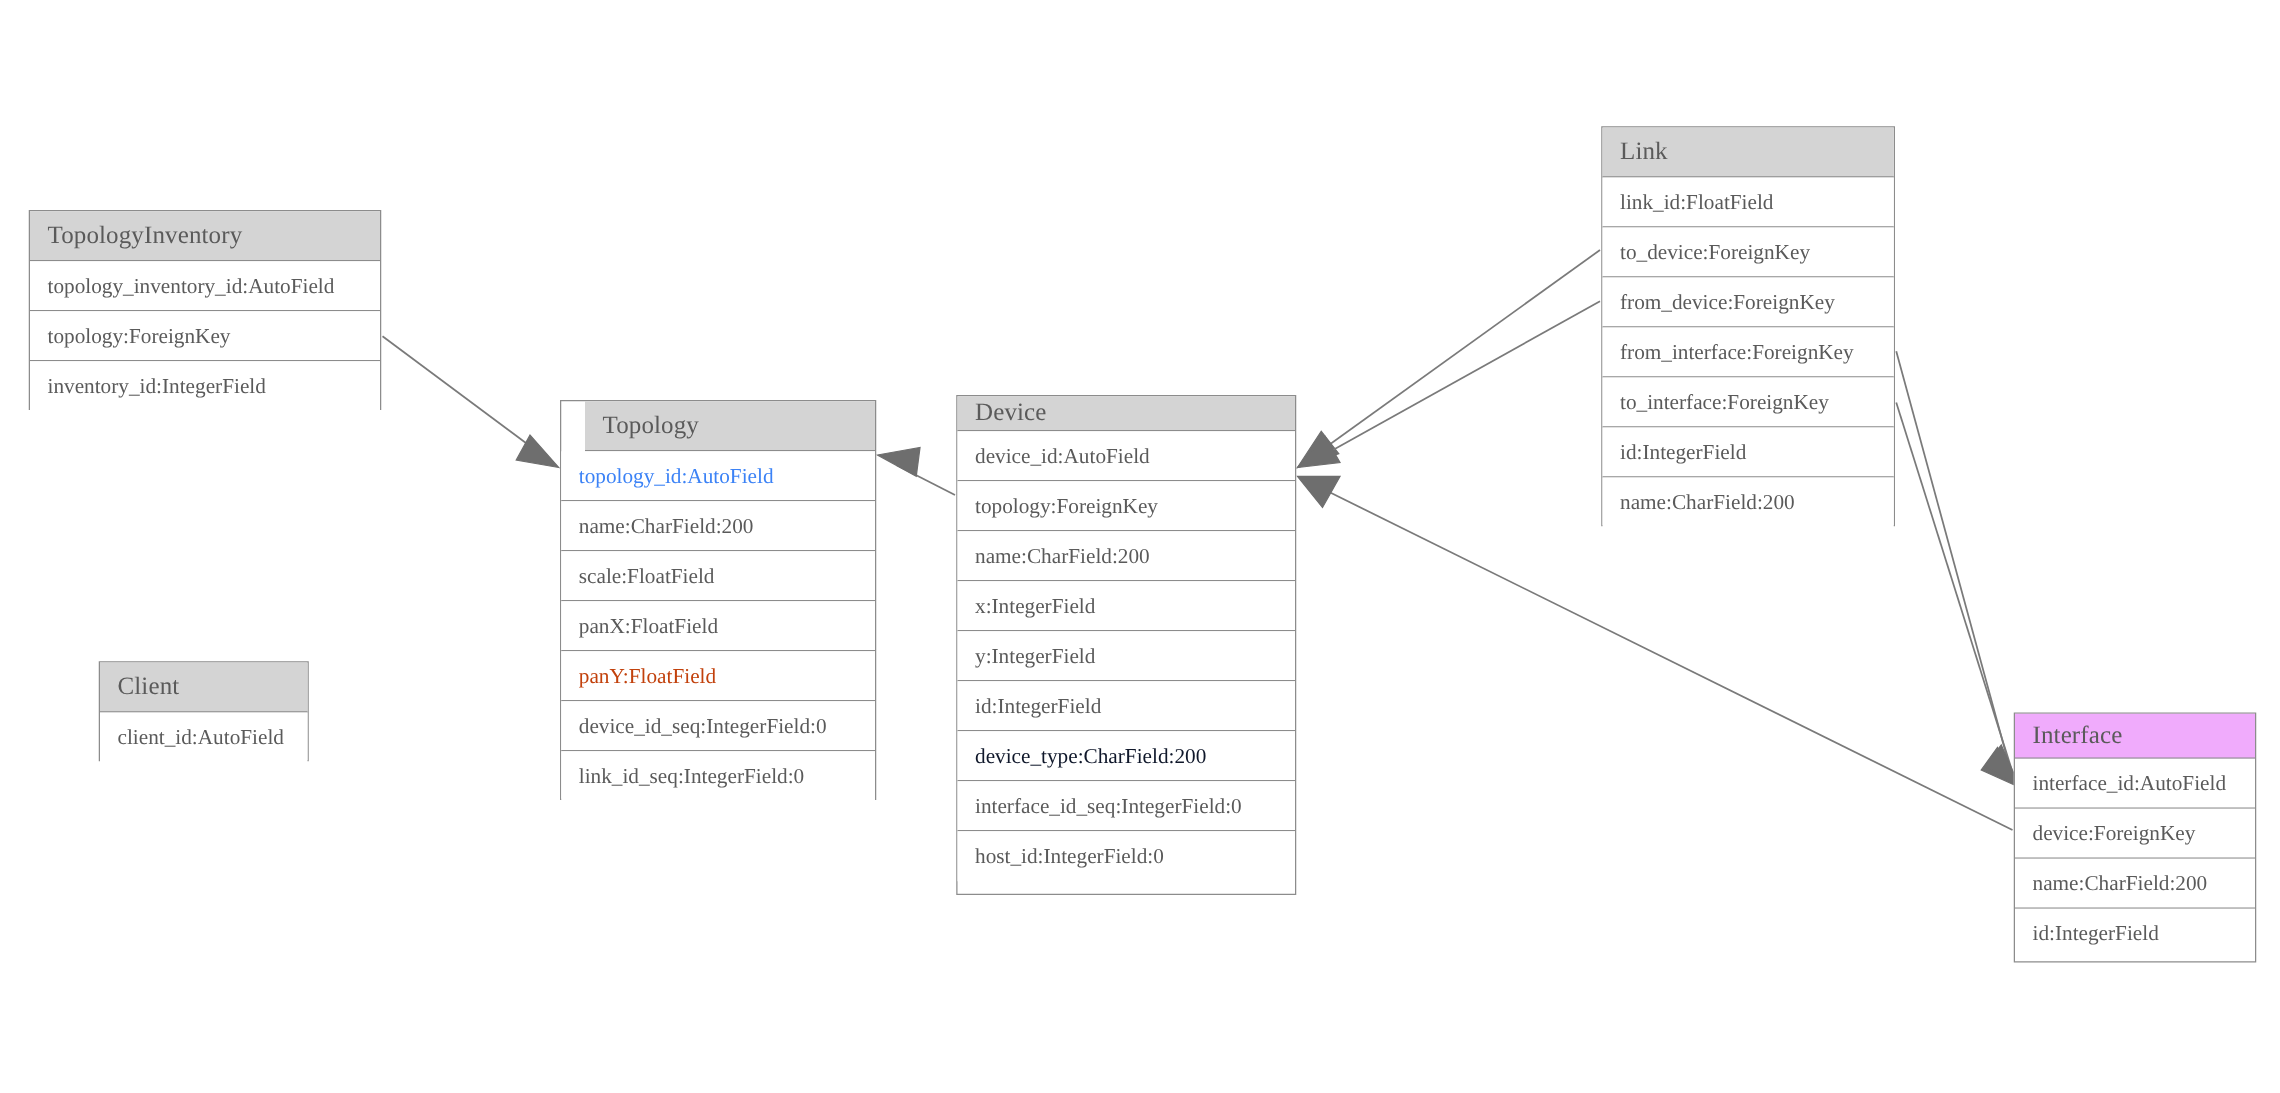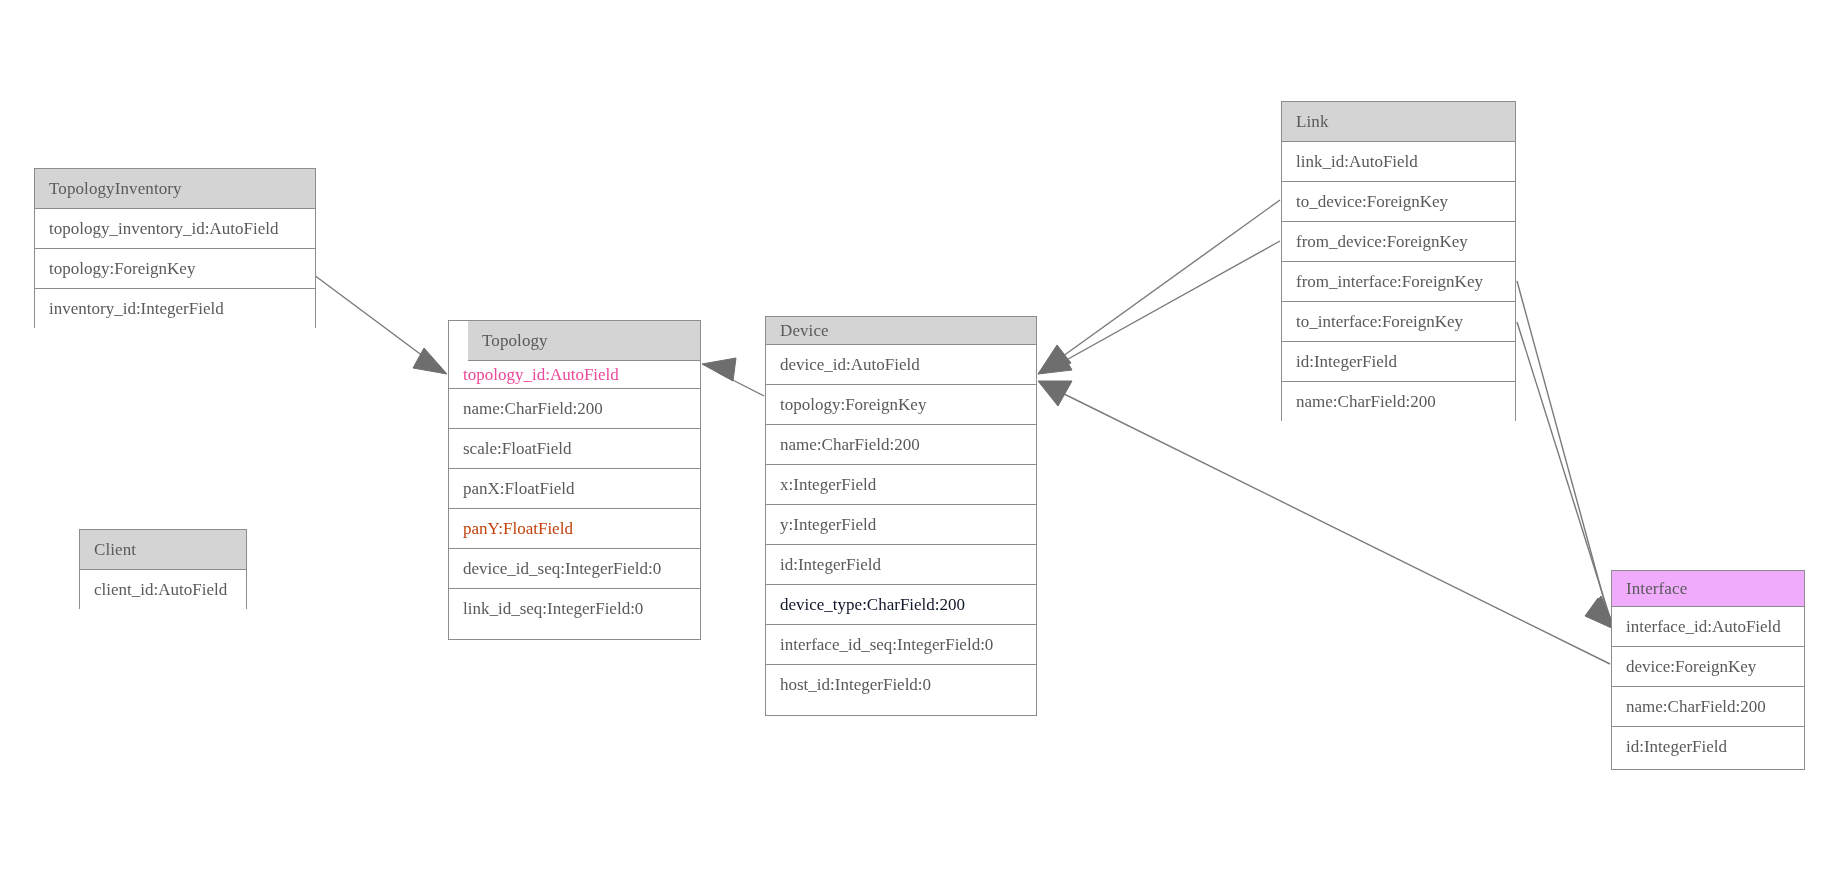--- a/index.html
+++ b/index.html
@@ -16,21 +16,21 @@
     position:absolute;
     box-sizing:border-box;
     border:1px solid #8c8c8c;
     background:#ffffff;
   }
   .entity-header{
     box-sizing:border-box;
     background:#d4d4d4;
     border-bottom:1px solid #8c8c8c;
     color:#595959;
-    font-size:17px;
+    font-size:20px;
     padding:0 14px;
     display:flex;
     align-items:center;
     letter-spacing:.1px;
   }
   .entity-row{
     box-sizing:border-box;
     border-bottom:1px solid #8c8c8c;
     color:#5a5a5a;
     font-size:17px;
@@ -72,29 +72,29 @@
         <path d="M 1517,281 L 1610,622" stroke="#7a7a7a" stroke-width="1.4" fill="none"></path>
         <path d="M 1616,630 L 1585,616 L 1598,598 Z" fill="#6e6e6e" stroke="#6e6e6e" stroke-width="1"></path>
       </g>
       <g>
         <path d="M 1517,322 L 1612,624" stroke="#7a7a7a" stroke-width="1.4" fill="none"></path>
         <path d="M 1616,630 L 1588,613 L 1601,596 Z" fill="#6e6e6e" stroke="#6e6e6e" stroke-width="1"></path>
       </g>
     </svg>
 
   <div id="entities-layer">
-      <div class="entity" style="left: 34px; top: 168px; width: 282px; height: 160px; border-color: rgb(140, 140, 140);">
+      <div class="entity" style="left: 23px; top: 168px; width: 282px; height: 160px; border-color: rgb(140, 140, 140);">
         <div class="entity-header" style="height: 40px; background: rgb(212, 212, 212); border-bottom-color: rgb(140, 140, 140); color: rgb(90, 90, 90);">TopologyInventory</div>
         <div class="entity-row" style="height: 40px; border-bottom-color: rgb(140, 140, 140); color: rgb(90, 90, 90);">topology_inventory_id:AutoField</div>
         <div class="entity-row" style="height: 40px; border-bottom-color: rgb(140, 140, 140); color: rgb(90, 90, 90);">topology:ForeignKey</div>
         <div class="entity-row" style="height: 40px; border-bottom-color: rgb(140, 140, 140); color: rgb(90, 90, 90);">inventory_id:IntegerField</div>
       </div>
       <div class="entity" style="left: 448px; top: 320px; width: 253px; height: 320px; border-color: rgb(140, 140, 140);">
         <div class="entity-header" style="height: 40px; background: rgb(212, 212, 212); border-bottom-color: rgb(140, 140, 140); color: rgb(90, 90, 90); margin-left: 19px;">Topology</div>
-        <div class="entity-row" style="height: 28px; border-bottom-color: rgb(140, 140, 140); color: #ec4899; font-family: Liberation Serif, serif;">topology_id:AutoField</div>
+        <div class="entity-row" style="height: 40px; border-bottom-color: rgb(140, 140, 140); color: #3b82f6; font-family: Liberation Serif, serif;">topology_id:AutoField</div>
         <div class="entity-row" style="height: 40px; border-bottom-color: rgb(140, 140, 140); color: rgb(90, 90, 90);">name:CharField:200</div>
         <div class="entity-row" style="height: 40px; border-bottom-color: rgb(140, 140, 140); color: rgb(90, 90, 90);">scale:FloatField</div>
         <div class="entity-row" style="height: 40px; border-bottom-color: rgb(140, 140, 140); color: rgb(90, 90, 90);">panX:FloatField</div>
         <div class="entity-row" style="height: 40px; border-bottom-color: rgb(140, 140, 140); color: #c2410c;">panY:FloatField</div>
         <div class="entity-row" style="height: 40px; border-bottom-color: rgb(140, 140, 140); color: rgb(90, 90, 90);">device_id_seq:IntegerField:0</div>
         <div class="entity-row" style="height: 40px; border-bottom-color: rgb(140, 140, 140); color: rgb(90, 90, 90);">link_id_seq:IntegerField:0</div>
       </div>
       <div class="entity" style="left: 79px; top: 529px; width: 168px; height: 80px; border-color: rgb(140, 140, 140); text-align: right;">
         <div class="entity-header" style="height: 40px; background: rgb(212, 212, 212); border-bottom-color: rgb(140, 140, 140); color: rgb(90, 90, 90);">Client</div>
         <div class="entity-row" style="height: 40px; border-bottom-color: rgb(140, 140, 140); color: rgb(90, 90, 90);">client_id:AutoField</div>
@@ -106,21 +106,21 @@
         <div class="entity-row" style="height: 40px; border-bottom-color: rgb(140, 140, 140); color: rgb(90, 90, 90);">name:CharField:200</div>
         <div class="entity-row" style="height: 40px; border-bottom-color: rgb(140, 140, 140); color: rgb(90, 90, 90);">x:IntegerField</div>
         <div class="entity-row" style="height: 40px; border-bottom-color: rgb(140, 140, 140); color: rgb(90, 90, 90);">y:IntegerField</div>
         <div class="entity-row" style="height: 40px; border-bottom-color: rgb(140, 140, 140); color: rgb(90, 90, 90);">id:IntegerField</div>
         <div class="entity-row" style="height: 40px; border-bottom-color: rgb(140, 140, 140); color: #0f172a;">device_type:CharField:200</div>
         <div class="entity-row" style="height: 40px; border-bottom-color: rgb(140, 140, 140); color: rgb(90, 90, 90);">interface_id_seq:IntegerField:0</div>
         <div class="entity-row" style="height: 40px; border-bottom-color: rgb(140, 140, 140); color: rgb(90, 90, 90);">host_id:IntegerField:0</div>
       </div>
       <div class="entity" style="left: 1281px; top: 101px; width: 235px; height: 320px; border-color: rgb(140, 140, 140);">
         <div class="entity-header" style="height: 40px; background: rgb(212, 212, 212); border-bottom-color: rgb(140, 140, 140); color: rgb(90, 90, 90);">Link</div>
-        <div class="entity-row" style="height: 40px; border-bottom-color: rgb(140, 140, 140); color: rgb(90, 90, 90);">link_id:AutoField</div>
+        <div class="entity-row" style="height: 40px; border-bottom-color: rgb(140, 140, 140); color: rgb(90, 90, 90);">link_id:FloatField</div>
         <div class="entity-row" style="height: 40px; border-bottom-color: rgb(140, 140, 140); color: rgb(90, 90, 90);">to_device:ForeignKey</div>
         <div class="entity-row" style="height: 40px; border-bottom-color: rgb(140, 140, 140); color: rgb(90, 90, 90);">from_device:ForeignKey</div>
         <div class="entity-row" style="height: 40px; border-bottom-color: rgb(140, 140, 140); color: rgb(90, 90, 90);">from_interface:ForeignKey</div>
         <div class="entity-row" style="height: 40px; border-bottom-color: rgb(140, 140, 140); color: rgb(90, 90, 90);">to_interface:ForeignKey</div>
         <div class="entity-row" style="height: 40px; border-bottom-color: rgb(140, 140, 140); color: rgb(90, 90, 90);">id:IntegerField</div>
         <div class="entity-row" style="height: 40px; border-bottom-color: rgb(140, 140, 140); color: rgb(90, 90, 90);">name:CharField:200</div>
       </div>
       <div class="entity" style="left: 1611px; top: 570px; width: 194px; height: 200px; border-color: rgb(140, 140, 140);">
         <div class="entity-header" style="height: 36px; background: #f0abfc; border-bottom-color: rgb(140, 140, 140); color: rgb(90, 90, 90);">Interface</div>
         <div class="entity-row" style="height: 40px; border-bottom-color: rgb(140, 140, 140); color: rgb(90, 90, 90);">interface_id:AutoField</div>

